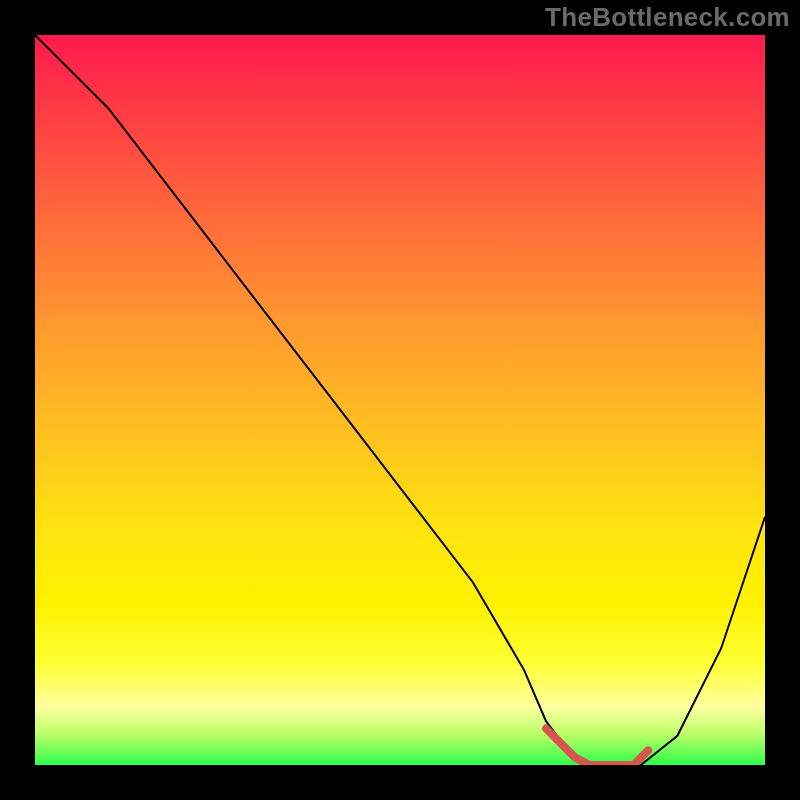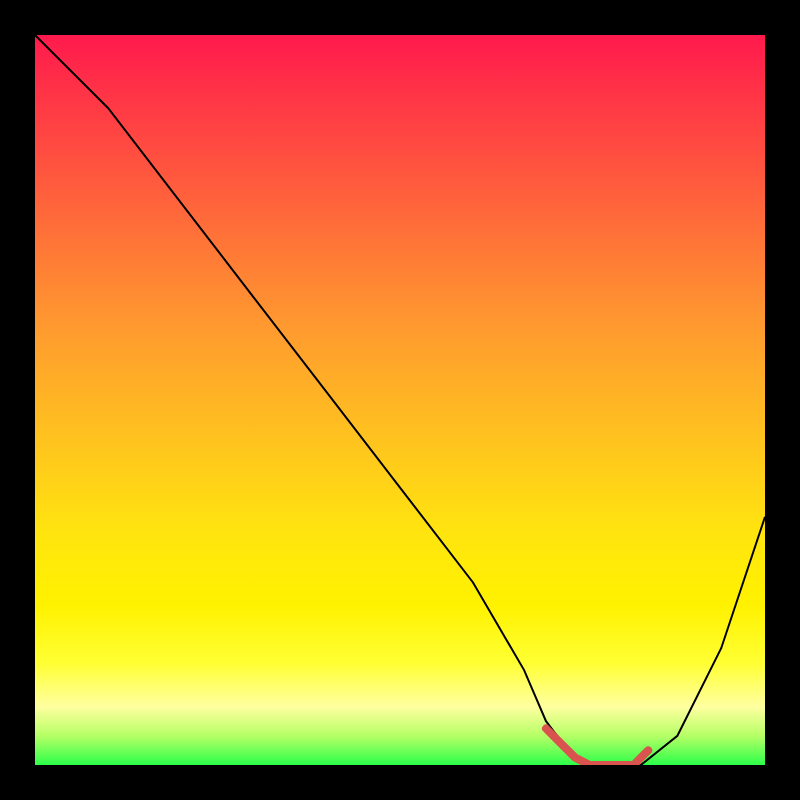--- a/index.html
+++ b/index.html
@@ -59,20 +59,21 @@
     position: absolute;
     inset: 0;
     width: 100%;
     height: 100%;
   }
 </style>
 </head>
 <body>
 
 <div class="frame">
+  <div class="watermark">TheBottleneck.com</div>
 
   <div class="plot-area">
     <div class="gradient"></div>
     <svg class="curve" viewBox="0 0 730 730" preserveAspectRatio="none">
       <path id="main-curve" fill="none" stroke="#000000" stroke-width="2" d="M0.0 0.0 L29.2 29.2 L73.0 73.0 L146.0 167.9 L219.0 262.8 L292.0 357.7 L365.0 452.6 L438.0 547.5 L489.1 635.1 L511.0 686.2 L532.9 715.4 L554.8 730.0 L584.0 730.0 L605.9 730.0 L642.4 700.8 L686.2 613.2 L730.0 481.8"></path>
       <path id="highlight-curve" fill="none" stroke="#d9534f" stroke-width="8" stroke-linecap="round" d="M511.0 693.5 L525.6 708.1 L540.2 722.7 L554.8 730.0 L569.4 730.0 L584.0 730.0 L598.6 730.0 L605.9 722.7 L613.2 715.4"></path>
     </svg>
   </div>
 </div>
 

